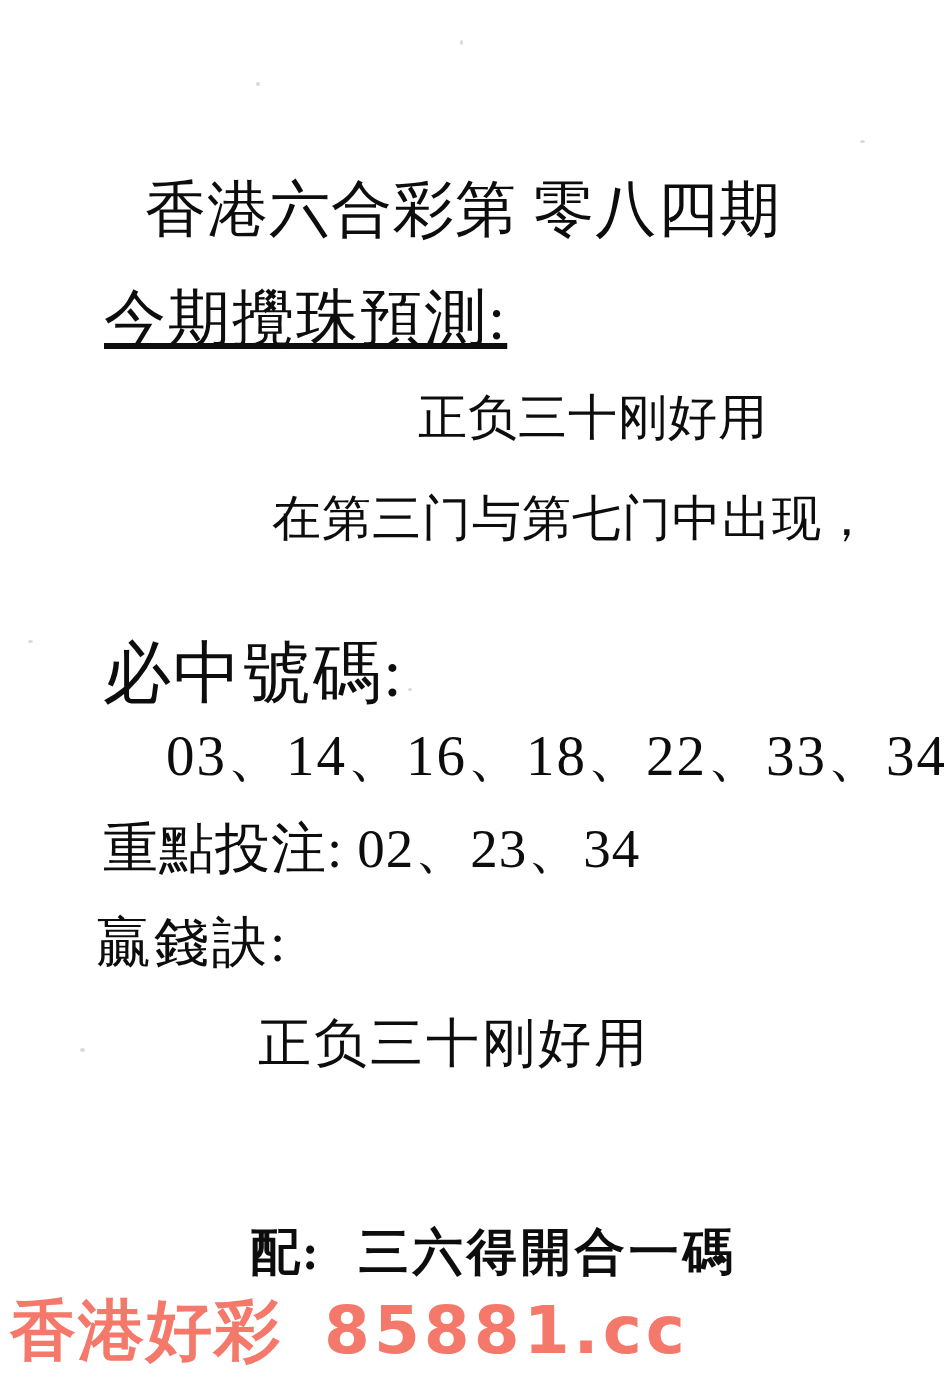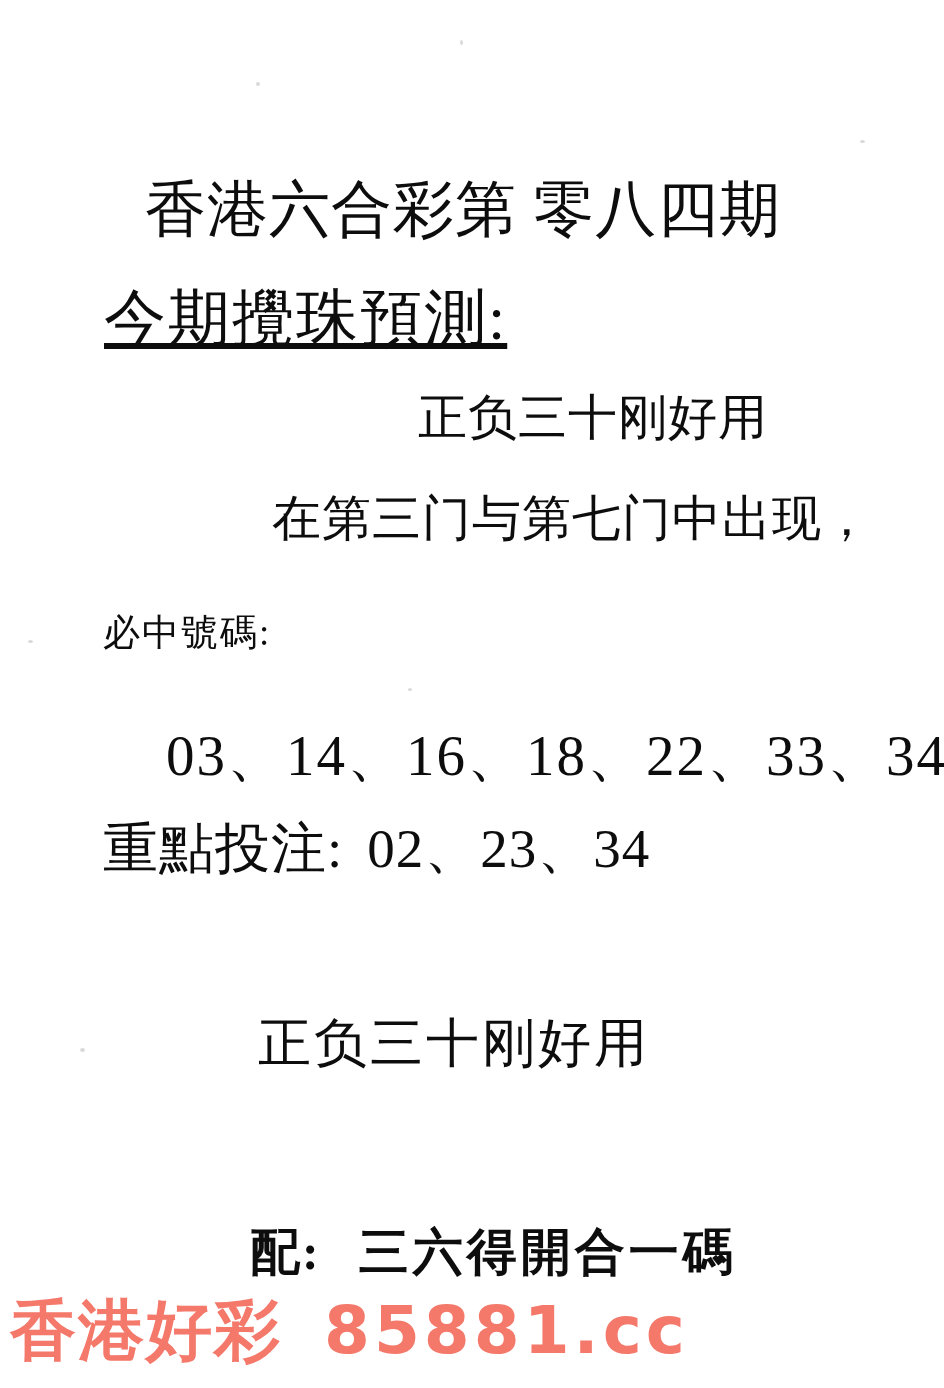--- a/index.html
+++ b/index.html
@@ -20,24 +20,24 @@
     position: absolute;
     white-space: nowrap;
     line-height: 1.05;
     color: #0d0d0d;
   }
   .title       { left: 145px; top: 178px;  font-size: 61px; letter-spacing: 1px; }
   .subtitle    { left: 104px; top: 286px;  font-size: 62px; letter-spacing: 2px; text-decoration: underline; }
   .pred-1      { left: 418px; top: 392px;  font-size: 49px; letter-spacing: 1px; }
   .pred-2      { left: 272px; top: 461px;  font-size: 49px; letter-spacing: 1px; margin-top: 32px; }
   .pred-3      { left: 272px; top: 527px;  font-size: 49px; letter-spacing: 1px; }
-  .must-label  { left: 103px; top: 614px;  font-size: 37px; letter-spacing: 2px; }
+  .must-label  { left: 103px; top: 638px;  font-size: 68px; letter-spacing: 2px; }
   .must-nums   { left: 166px; top: 726px;  font-size: 57px; letter-spacing: 2px; }
   .key-line    { left: 103px; top: 820px;  font-size: 55px; letter-spacing: 1px; }
-  .key-line .nums { margin-left: 24px; }
+  .key-line .nums { margin-left: 14px; }
   .win-label   { left: 96px;  top: 914px;  font-size: 55px; letter-spacing: 3px; }
   .verse-1     { left: 258px; top: 1016px; font-size: 53px; letter-spacing: 3px; }
   .verse-2     { left: 243px; top: 1104px; font-size: 53px; letter-spacing: 3px; }
   .match-line  { left: 250px; top: 1226px; font-size: 50px; font-weight: bold; letter-spacing: 2px; }
   .match-line .match-text { margin-left: 38px; letter-spacing: 4px; }
   .footer-line {
     left: 10px; top: 1296px;
     font-family: "DejaVu Sans", "Liberation Sans", sans-serif;
     font-weight: bold;
     font-size: 66px;
@@ -73,20 +73,21 @@
 
 
   <div class="line must-label">必中號碼:</div>
 
   <div class="line must-nums">03、14、16、18、22、33、34</div>
 
   <div class="line key-line">
     <span>重點投注:</span><span class="nums">02、23、34</span>
   </div>
 
+  <div class="line win-label">贏錢訣:</div>
 
   <div class="line verse-1">正负三十刚好用</div>
 
 
   <div class="line match-line">
     <span>配:</span><span class="match-text">三六得開合一碼</span>
   </div>
 
   <div class="line footer-line">
     <span>香港好彩</span><span class="site">85881.cc</span>

